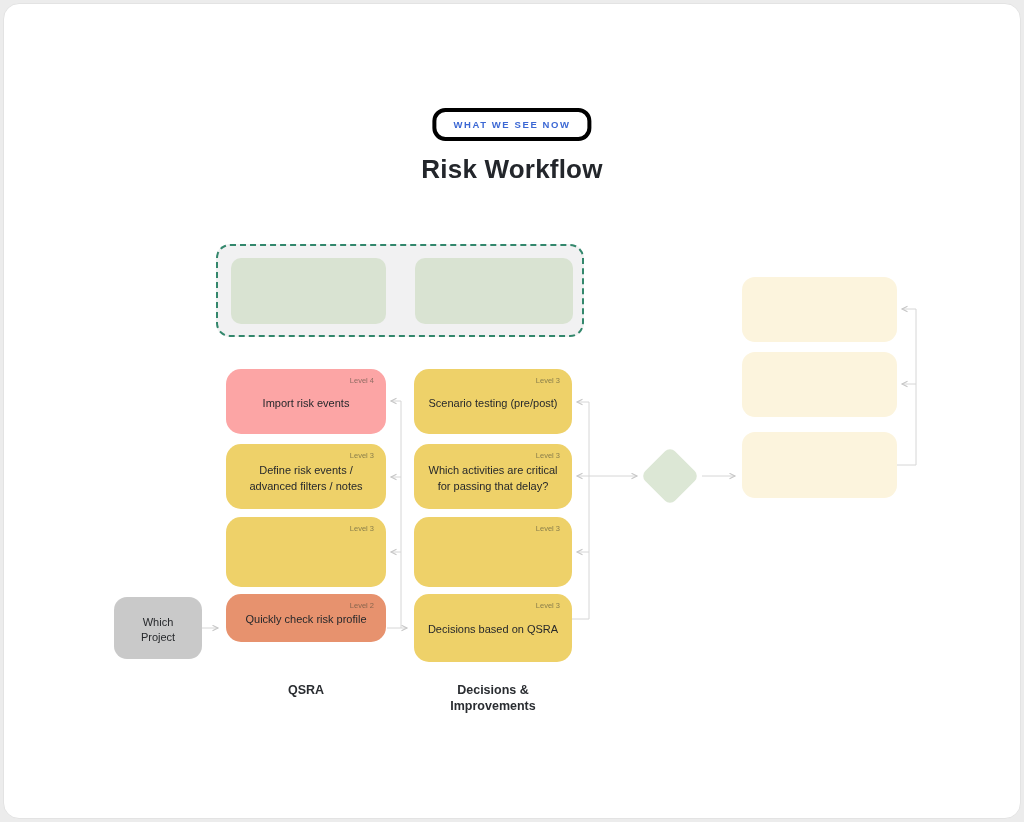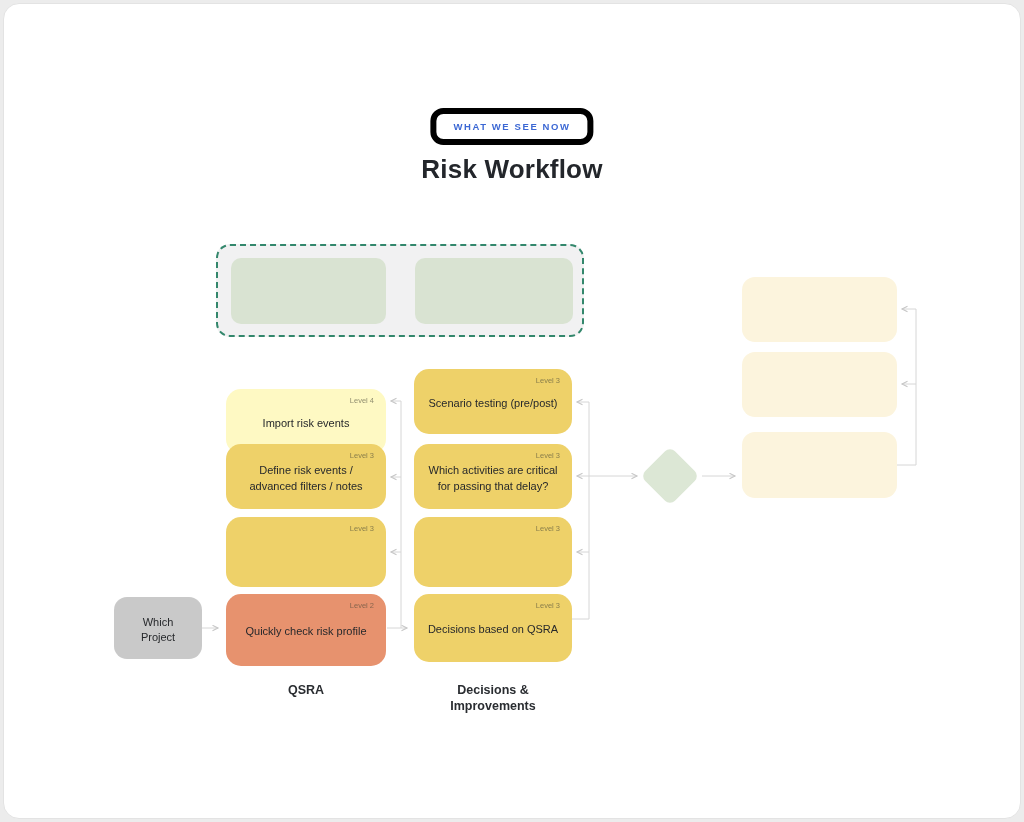--- a/index.html
+++ b/index.html
@@ -1,38 +1,38 @@
 <!DOCTYPE html>
 <html><head>
 <meta charset="utf-8">
 <style>
   html,body{margin:0;padding:0;background:#ececec;font-family:"Liberation Sans",sans-serif;}
   .stage{position:relative;width:1024px;height:822px;margin:0 auto;}
   .card{position:absolute;left:3px;top:3px;right:3px;bottom:3px;background:#ffffff;
         border:1px solid #e3e3e3;border-radius:16px;overflow:hidden;}
 
   .badge{position:absolute;top:104px;left:50%;transform:translateX(-50%);
-         border:6px solid #000000;color:#3c68d4;border-radius:13px;
+         border:4px solid #000000;color:#3c68d4;border-radius:13px;
          padding:7px 17px;font-size:9.5px;font-weight:bold;letter-spacing:1.6px;
          white-space:nowrap;background:#fff;}
   .title{position:absolute;top:150px;left:0;width:100%;text-align:center;margin:0;
          font-size:26px;font-weight:bold;color:#23262b;letter-spacing:.2px;}
 
   .dashed-group{position:absolute;left:212px;top:240px;width:368px;height:93px;
                 background:#f1f1f2;border:2px dashed #33876c;border-radius:14px;box-sizing:border-box;}
   .ph-box{position:absolute;background:#d9e3d2;border-radius:10px;top:12px;height:66px;}
   .ph-box.a{left:13px;width:155px;}
   .ph-box.b{left:197px;width:158px;}
 
   .fbox{position:absolute;border-radius:15px;display:flex;align-items:center;justify-content:center;
         text-align:center;font-size:11px;line-height:1.4;color:#26282b;
         padding:12px 11px 8px;box-sizing:border-box;}
   .fbox .btext{display:block;width:100%;}
   .level{position:absolute;top:7px;right:12px;font-size:7.5px;color:rgba(70,70,55,.6);}
-  .green{background:#fef9c3;margin-top:20px;}
+  .green{background:#fca5a5;}
   .yellow{background:#eed169;}
   .orange{background:#e7926e;}
   .gray{background:#c9c9c9;border-radius:13px;}
   .cream{position:absolute;left:738px;width:155px;background:#fcf4dd;border-radius:13px;}
   .red{color:#e8391d;}
   .sub{display:block;font-size:8.5px;margin-top:2px;}
 
   .diamond{position:absolute;left:645px;top:451px;width:42px;height:42px;background:#dce7d5;
            border-radius:7px;transform:rotate(45deg);}
 
@@ -99,21 +99,21 @@
     <span class="level">Level 4</span>
     <span class="btext">Import risk events</span>
   </div>
   <div class="fbox yellow" style="left:222px;top:440px;width:160px;height:65px;">
     <span class="level">Level 3</span>
     <span class="btext">Define risk events / advanced filters / notes</span>
   </div>
   <div class="fbox yellow" style="left:222px;top:513px;width:160px;height:70px;">
     <span class="level">Level 3</span>
   </div>
-  <div class="fbox orange" style="left:222px;top:590px;width:160px;height:72px;justify-content:flex-end;">
+  <div class="fbox orange" style="left:222px;top:590px;width:160px;height:48px;justify-content:flex-end;">
     <span class="level">Level 2</span>
     <span class="btext">Quickly check risk profile</span>
   </div>
 
   <div class="fbox yellow" style="left:410px;top:365px;width:158px;height:65px;">
     <span class="level">Level 3</span>
     <span class="btext">Scenario testing (pre/post)</span>
   </div>
   <div class="fbox yellow" style="left:410px;top:440px;width:158px;height:65px;">
     <span class="level">Level 3</span>

